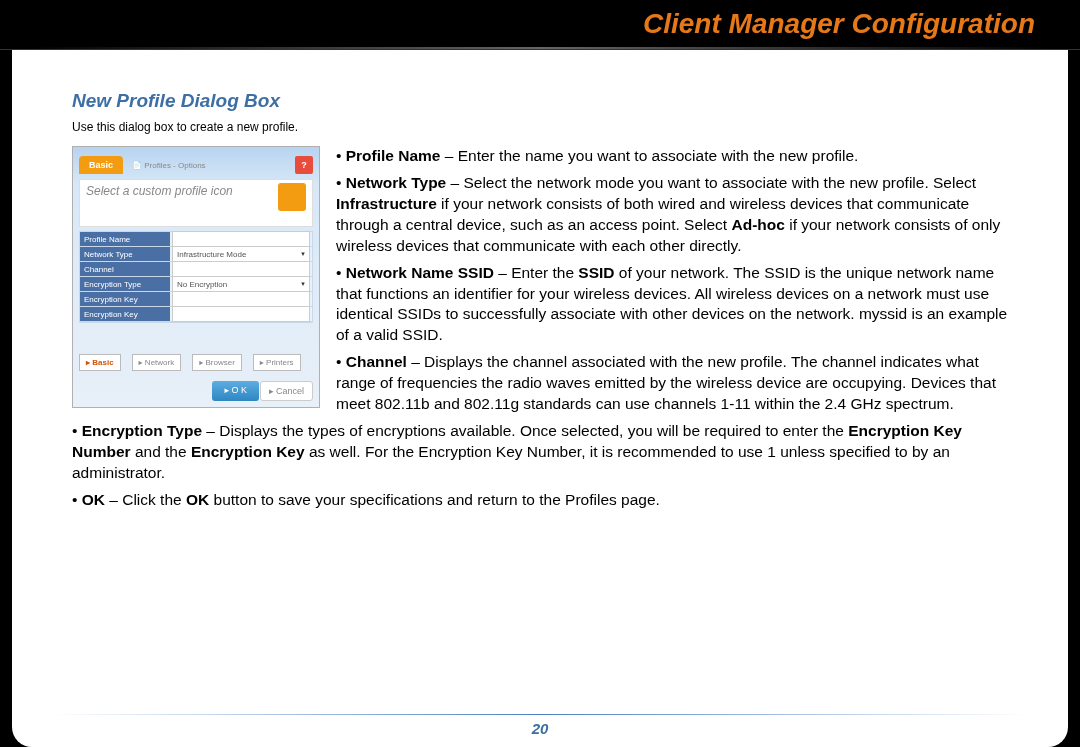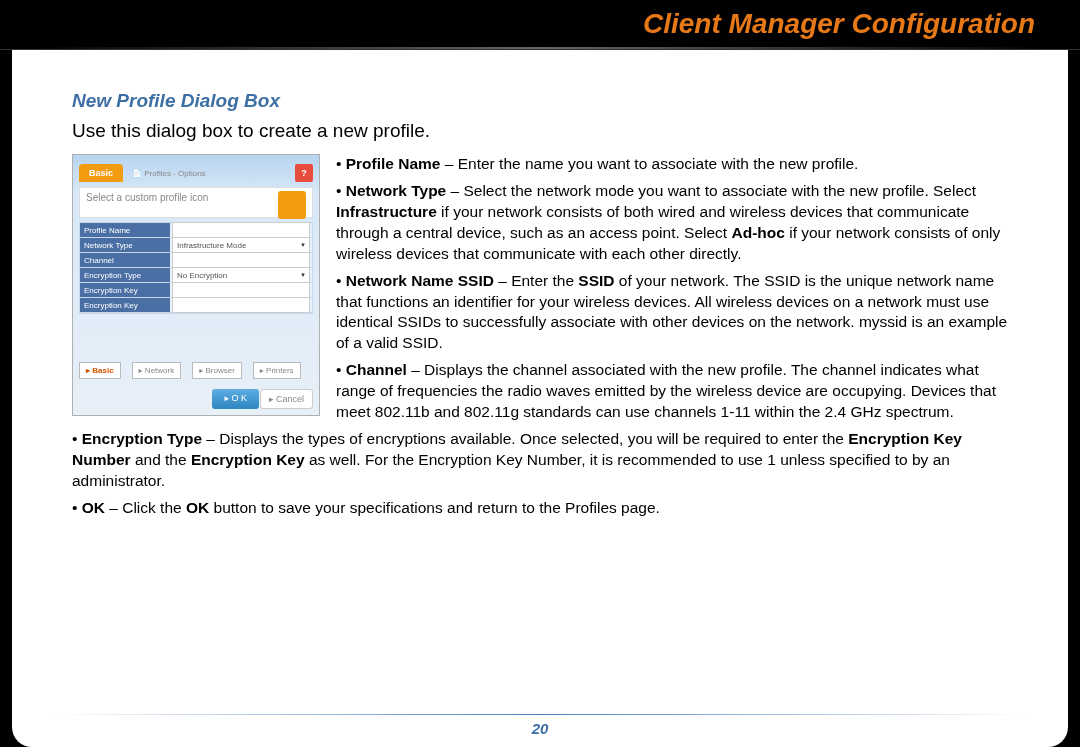--- a/index.html
+++ b/index.html
@@ -47,21 +47,21 @@
     position: relative;
   }
   .section-title {
     color: #3D6FA5;
     font-size: 19px;
     font-weight: bold;
     font-style: italic;
     margin-bottom: 8px;
   }
   .intro-text {
-    font-size: 19px;
+    font-size: 12px;
     margin-bottom: 12px;
     color: #000;
   }
   .main-row {
     display: block;
   }
   .dialog-screenshot {
     float: left;
     width: 248px;
     height: 262px;
@@ -100,24 +100,25 @@
     align-items: center;
     justify-content: center;
     font-weight: bold;
     border-radius: 2px;
   }
   .icon-bar {
     background: #fff;
     border: 1px solid #ddd;
     margin-top: 2px;
     padding: 4px 6px;
-    font-size: 10px;
+    font-size: 12px;
     color: #888;
-    height: 31px;
-    position: relative;
+    height: 48px;
+    position: relative;
+    font-style: italic;
   }
   .icon-thumb {
     position: absolute;
     right: 6px;
     top: 3px;
     width: 28px;
     height: 28px;
     background: #F39C12;
     border-radius: 3px;
   }

